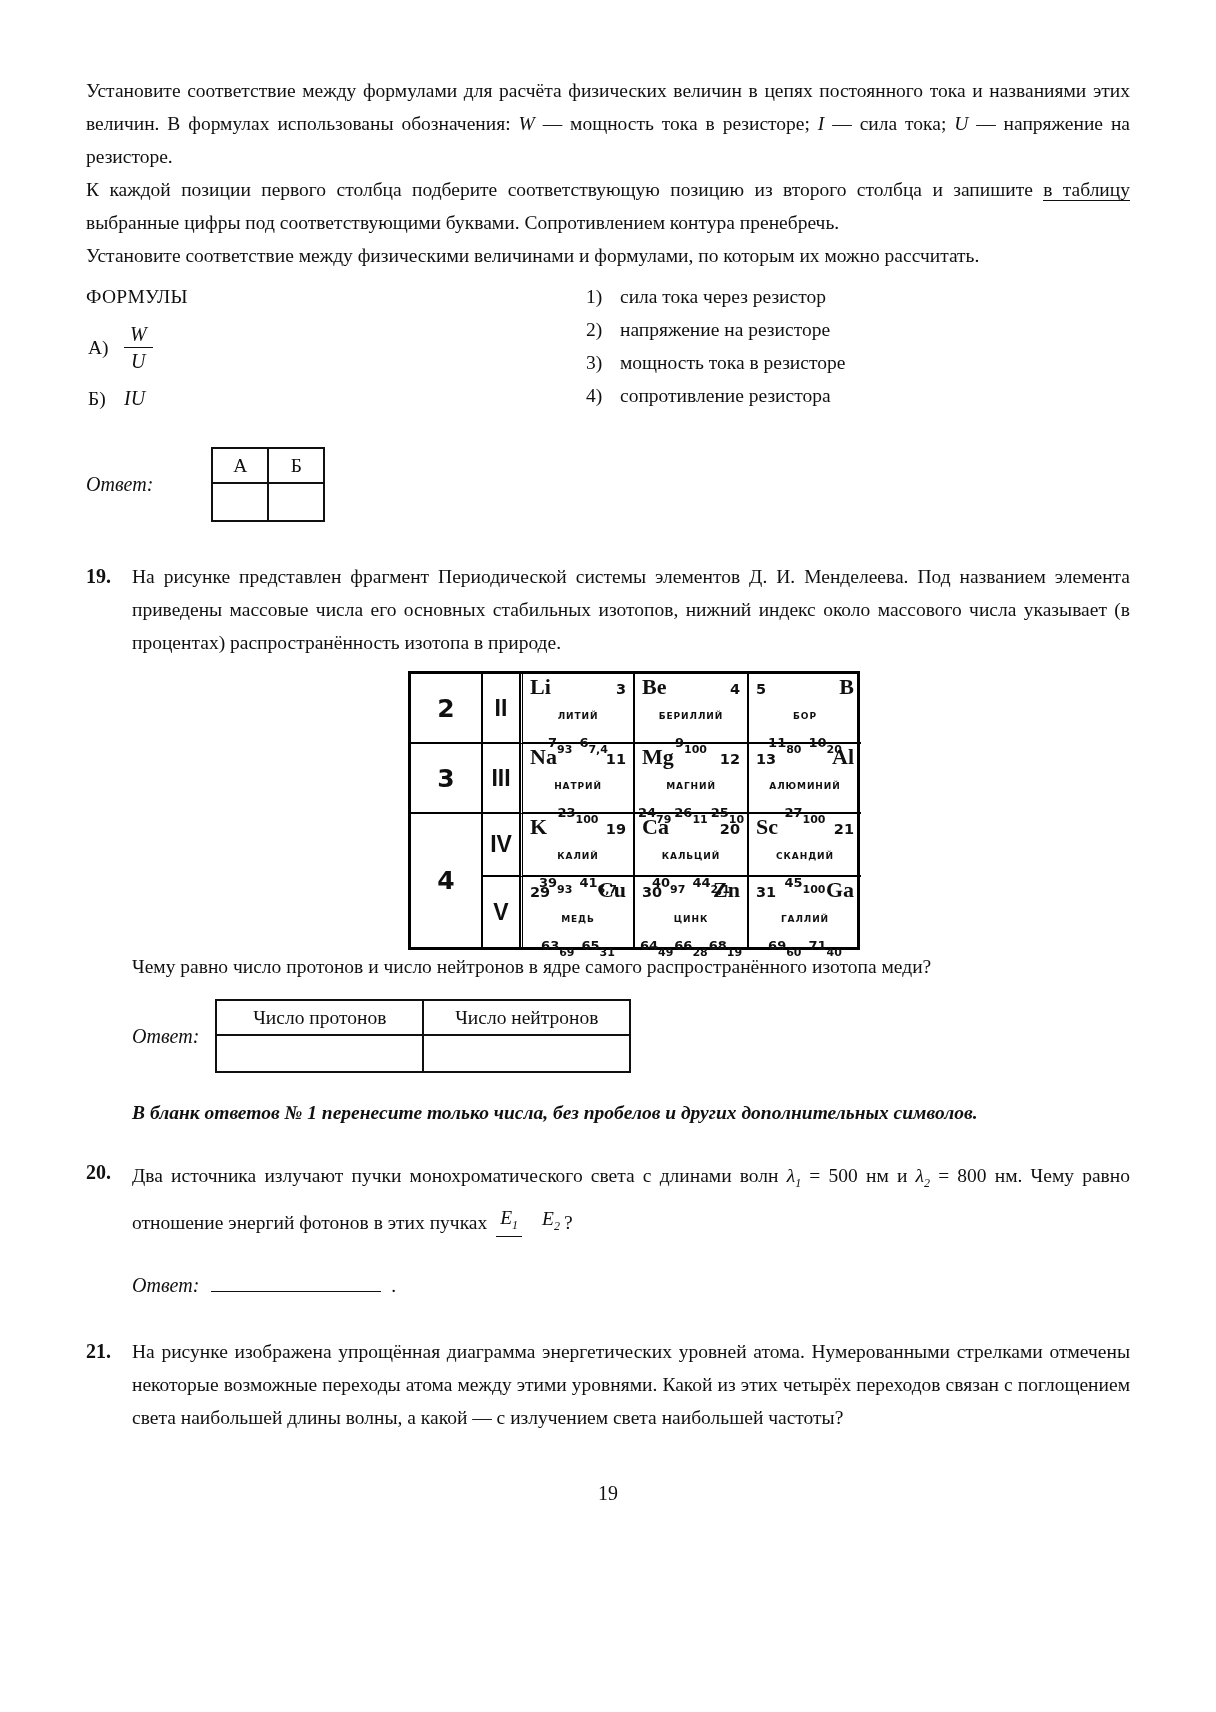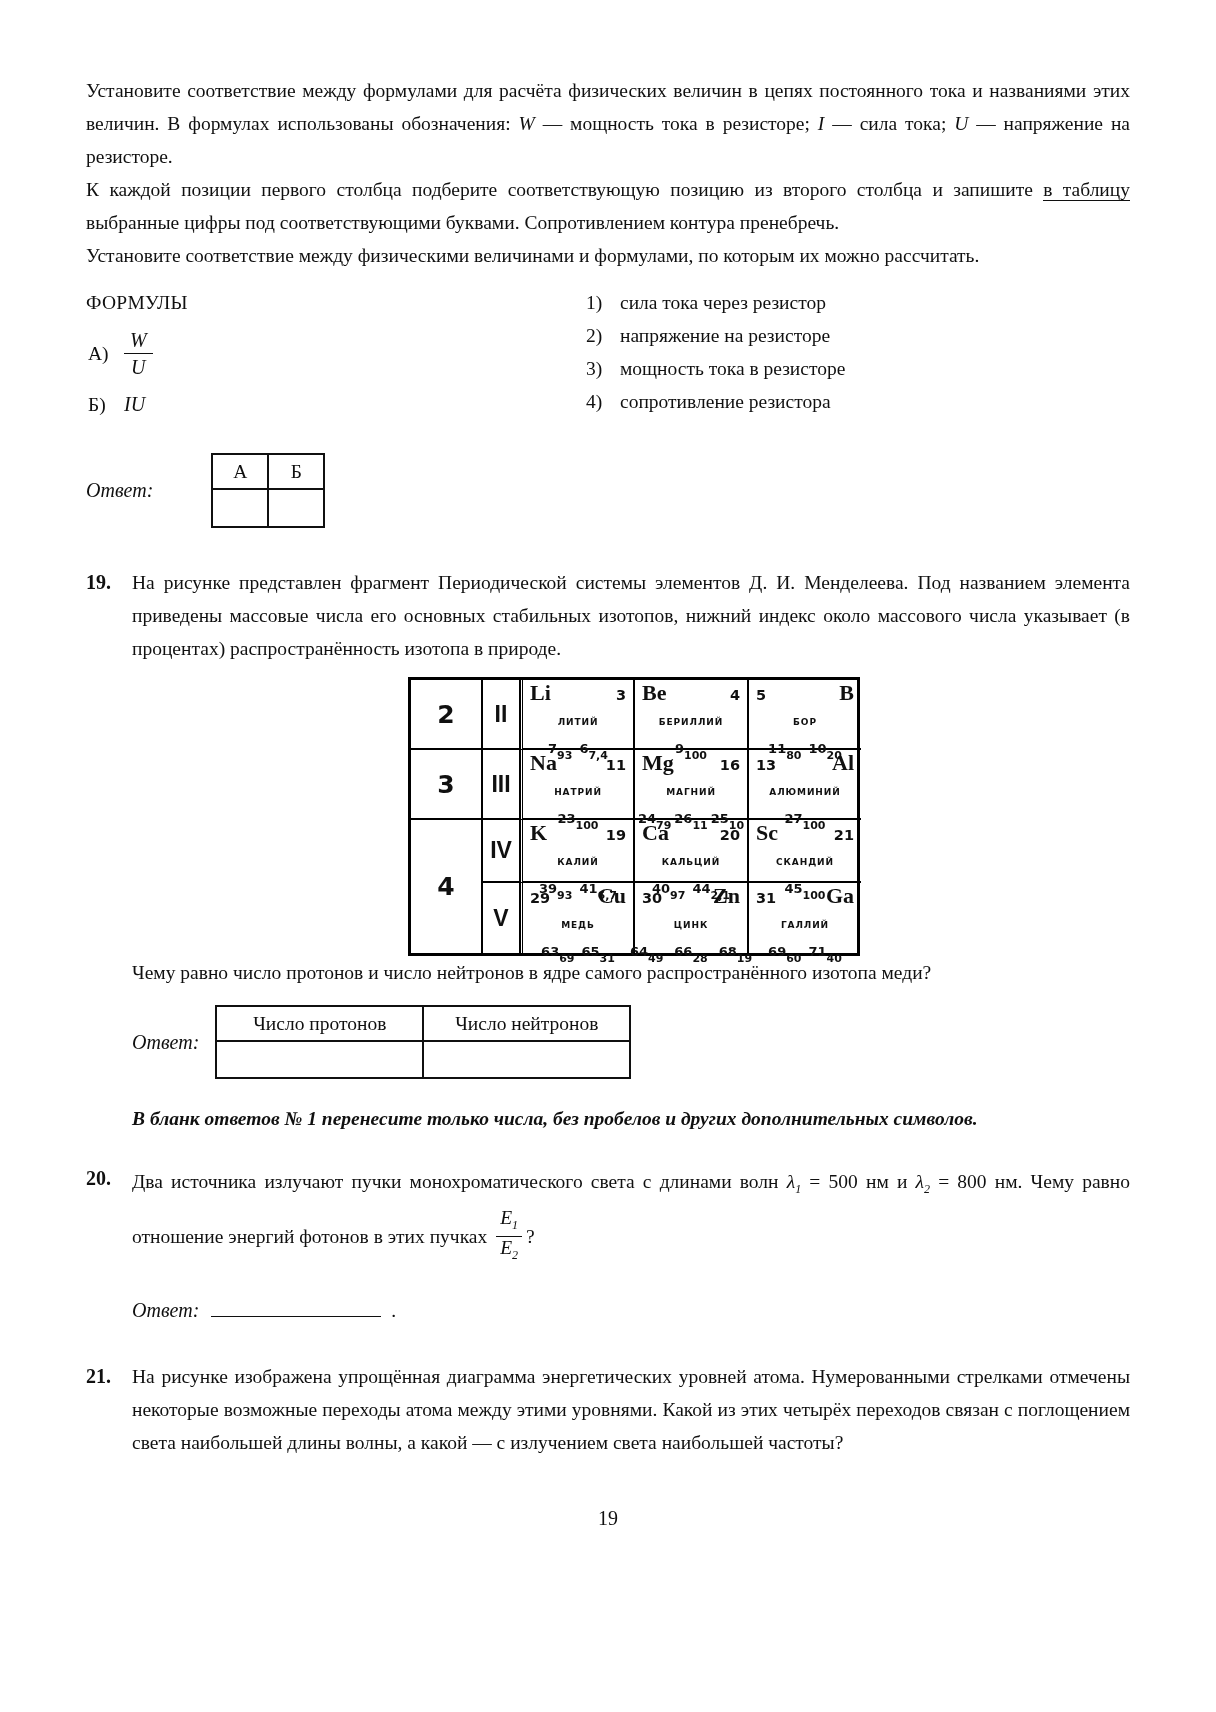--- a/index.html
+++ b/index.html
@@ -16,21 +16,21 @@
   .pnum {
     width: 46px; flex-shrink: 0;
     font-weight: 700; font-size: 20px; line-height: 33px;
   }
   .pbody { flex: 1; font-size: 19.5px; line-height: 33px; text-align: justify; }
   .pbody p { text-align: justify; }
   .math-i { font-style: italic; }
   .ul { border-bottom: 1.5px solid #101010; }
 
   
-  .cols { display: flex; margin-top: 14px; }
+  .cols { display: flex; margin-top: 8px; }
   .col-left { width: 500px; flex-shrink: 0; }
   .col-right { flex: 1; }
   .col-header { font-size: 19.5px; letter-spacing: 0.3px; }
   .formula-item { display: flex; align-items: center; margin: 9px 0 0 2px; }
   .item-label { width: 36px; font-size: 19.5px; }
   .vfrac { display: inline-flex; flex-direction: column; align-items: center;
            font-style: italic; font-size: 20px; line-height: 24px; }
   .vfrac-top { border-bottom: 1.7px solid #101010; padding: 0 6px 1px 6px; }
   .vfrac-bot { padding-top: 1px; }
   .qty-item { display: flex; margin-top: 0; line-height: 33px; }
@@ -72,23 +72,23 @@
   .el-num { font-family: "DejaVu Sans", sans-serif; font-weight: 700; font-size: 14.5px; }
   .el-name { font-family: "DejaVu Sans", sans-serif; font-weight: 700; font-size: 9px;
              letter-spacing: 0.9px; text-align: center; margin-top: 1px; white-space: nowrap; }
   .el-iso { display: flex; justify-content: center; gap: 7px; margin-top: 2px;
             font-family: "DejaVu Sans", sans-serif; font-weight: 700; font-size: 13px;
             line-height: 15px; white-space: nowrap; }
   .el-iso sub { font-size: 11px; position: relative; top: 2px; line-height: 0; }
 
   .note { font-style: italic; font-weight: 600; margin-top: 23px; }
 
-  .inline-frac { display: inline-flex; flex-direction: column; align-items: center;
+  .inline-frac { display: inline-flex; align-items: center;
                  vertical-align: middle; font-style: italic; font-size: 19.5px;
-                 line-height: 22px; margin: 0 4px; position: relative; top: -2px; }
+                 line-height: 22px; margin: 0 4px; position: relative; top: -2px; gap: 20px; }
   .inline-frac .fr-top { border-bottom: 1.5px solid #101010; padding: 0 4px 0 4px; }
   .inline-frac sub { font-size: 12px; }
 
   .blankline { display: inline-block; width: 170px; border-bottom: 1.7px solid #101010;
                height: 1em; margin-left: 12px; }
   .answer-line { margin-top: 26px; }
 
   .spacer-18 { height: 32px; }
   .gap-sm { height: 20px; }
   .page-number { text-align: center; font-size: 20px; margin-top: 48px; }
@@ -209,21 +209,21 @@
               <span class="el-num">11</span>
             </div>
           <div class="el-name">НАТРИЙ</div>
           <div class="el-iso">
             <span><span>23</span><sub>100</sub></span>
           </div>
         </div>
         <div class="pt-cell el">
           <div class="el-top">
               <span class="el-sym">Mg</span>
-              <span class="el-num">16</span>
+              <span class="el-num">12</span>
             </div>
           <div class="el-name">МАГНИЙ</div>
           <div class="el-iso" style="gap:3px">
             <span><span>24</span><sub>79</sub></span>
             <span><span>26</span><sub>11</sub></span>
             <span><span>25</span><sub>10</sub></span>
           </div>
         </div>
         <div class="pt-cell lastcol el">
           <div class="el-top">
@@ -282,21 +282,21 @@
             <span><span>63</span><sub>69</sub></span>
             <span><span>65</span><sub>31</sub></span>
           </div>
         </div>
         <div class="pt-cell lastrow el">
           <div class="el-top">
               <span class="el-num">30</span>
               <span class="el-sym">Zn</span>
             </div>
           <div class="el-name">ЦИНК</div>
-          <div class="el-iso" style="gap:11px">
+          <div class="el-iso" style="gap:1px">
             <span><span>64</span><sub>49</sub></span>
             <span><span>66</span><sub>28</sub></span>
             <span><span>68</span><sub>19</sub></span>
           </div>
         </div>
         <div class="pt-cell lastcol lastrow el">
           <div class="el-top">
               <span class="el-num">31</span>
               <span class="el-sym">Ga</span>
             </div>

